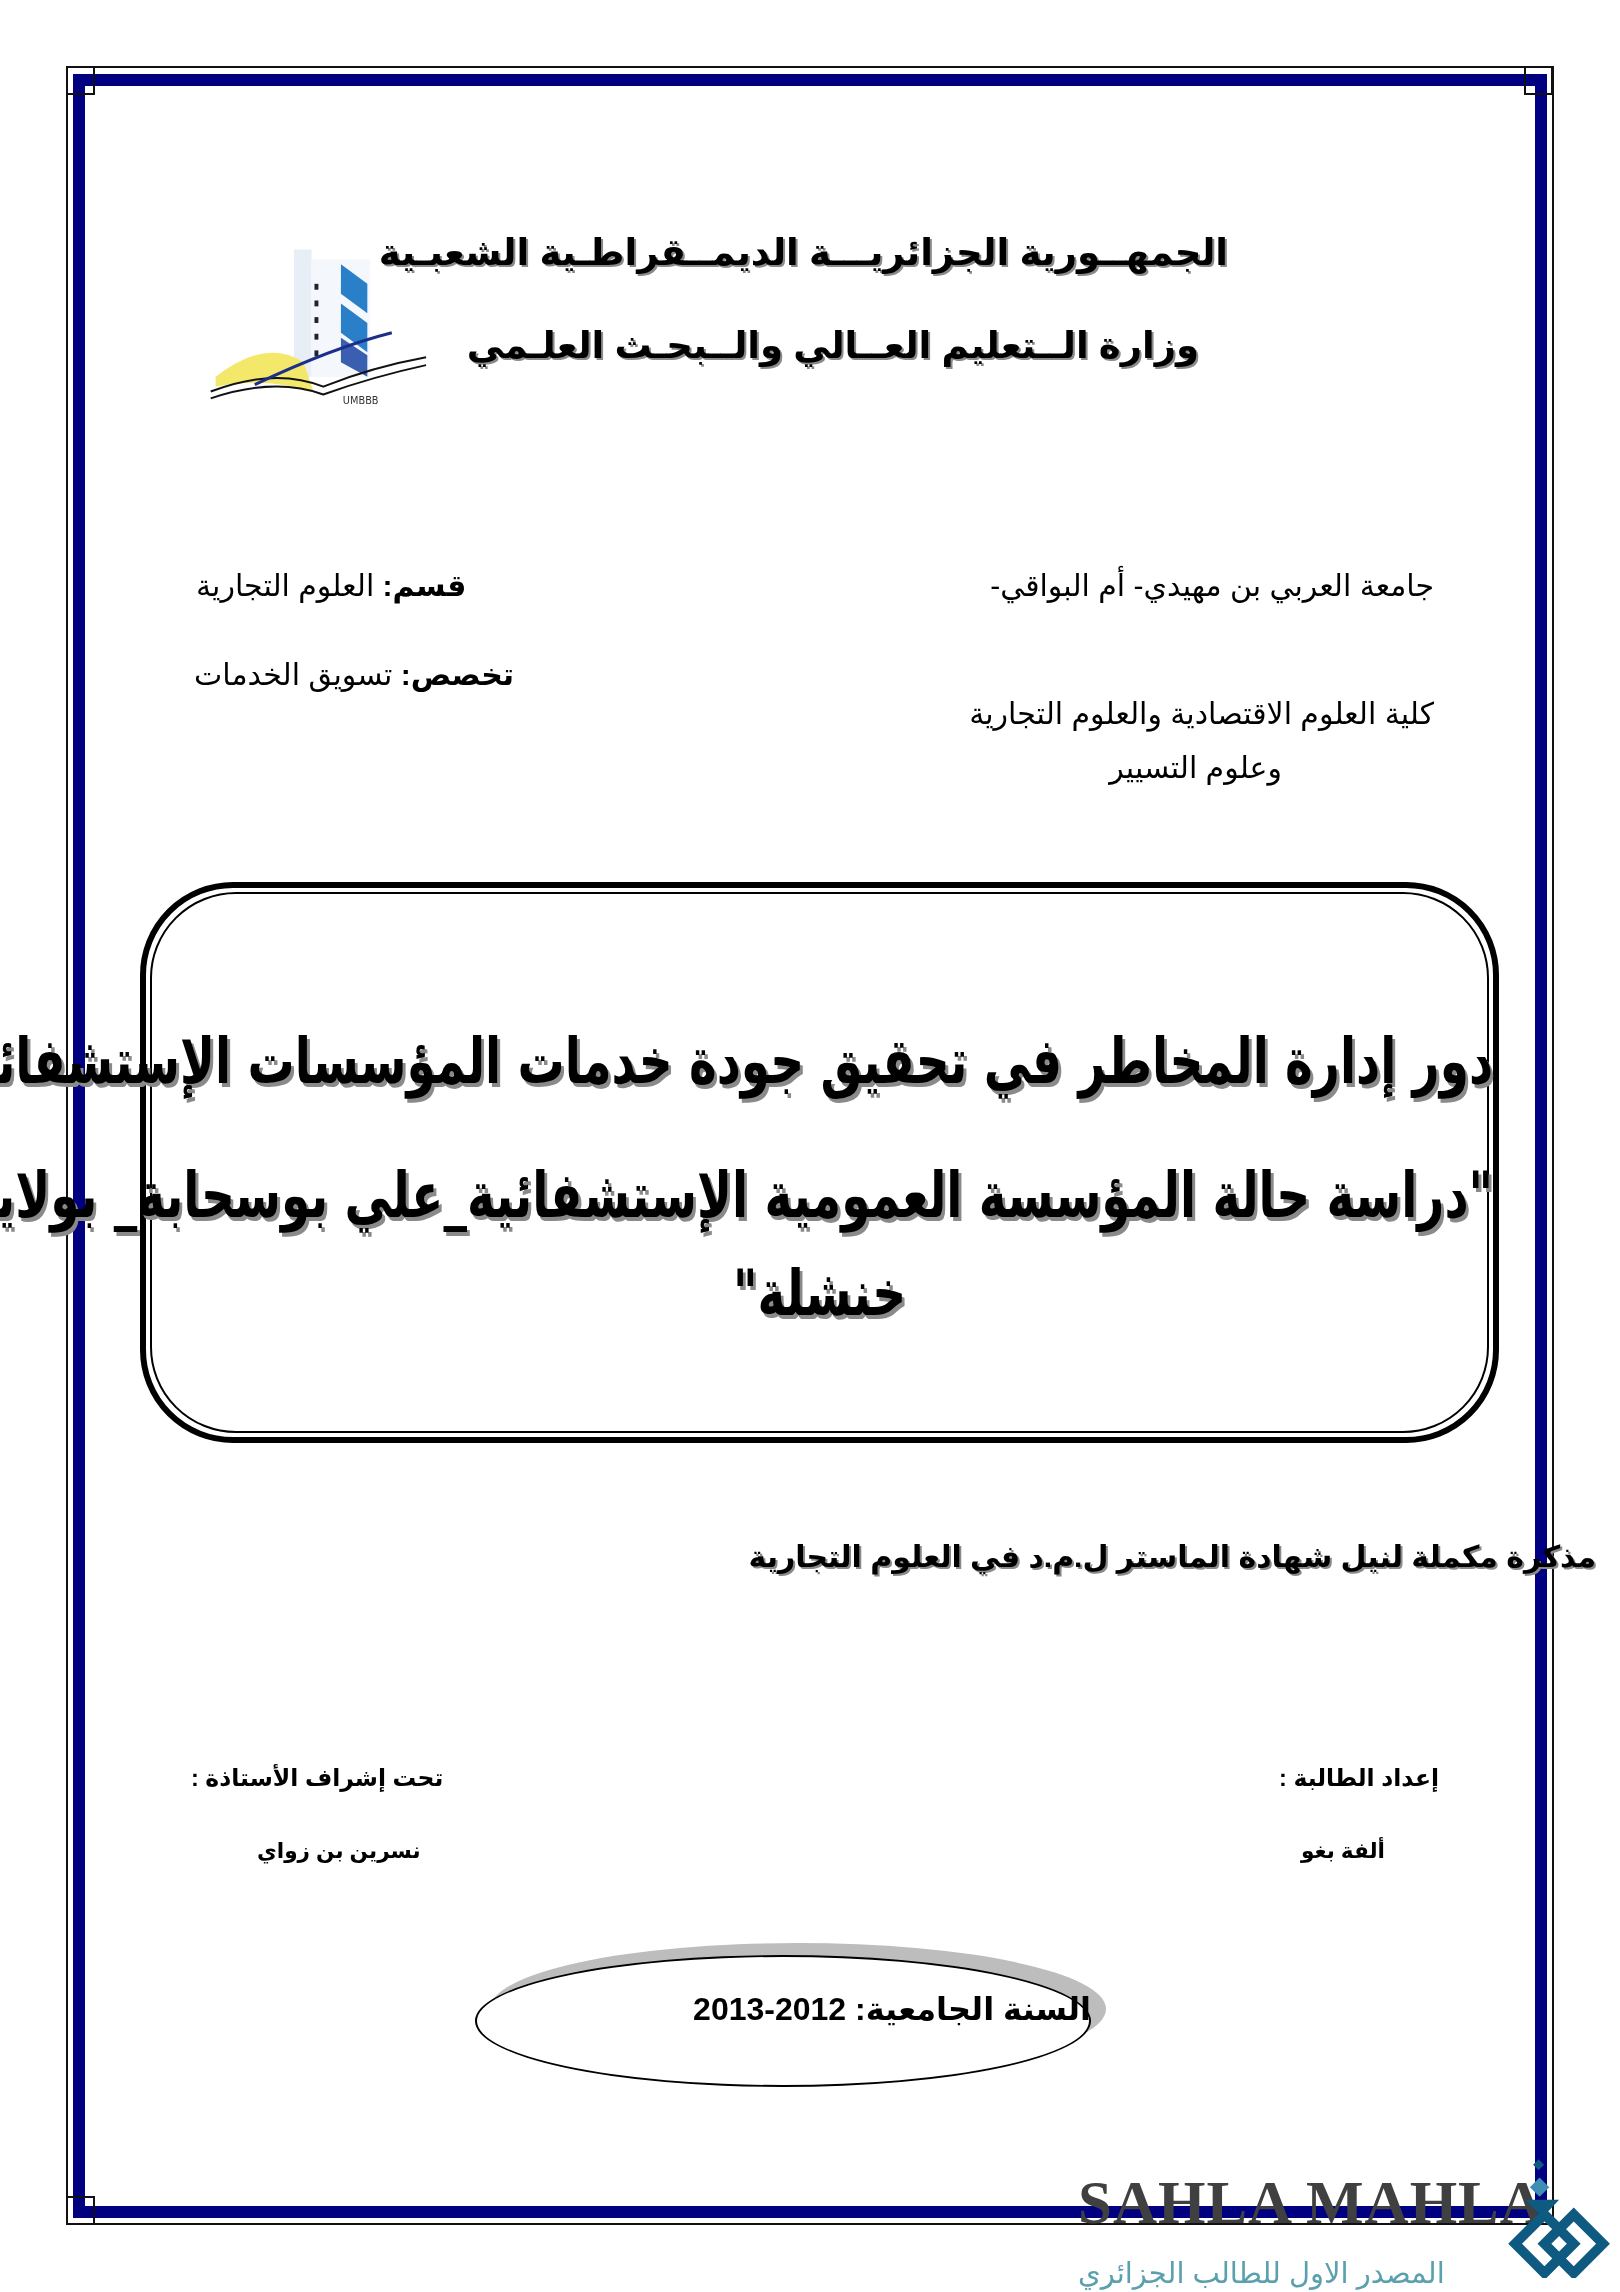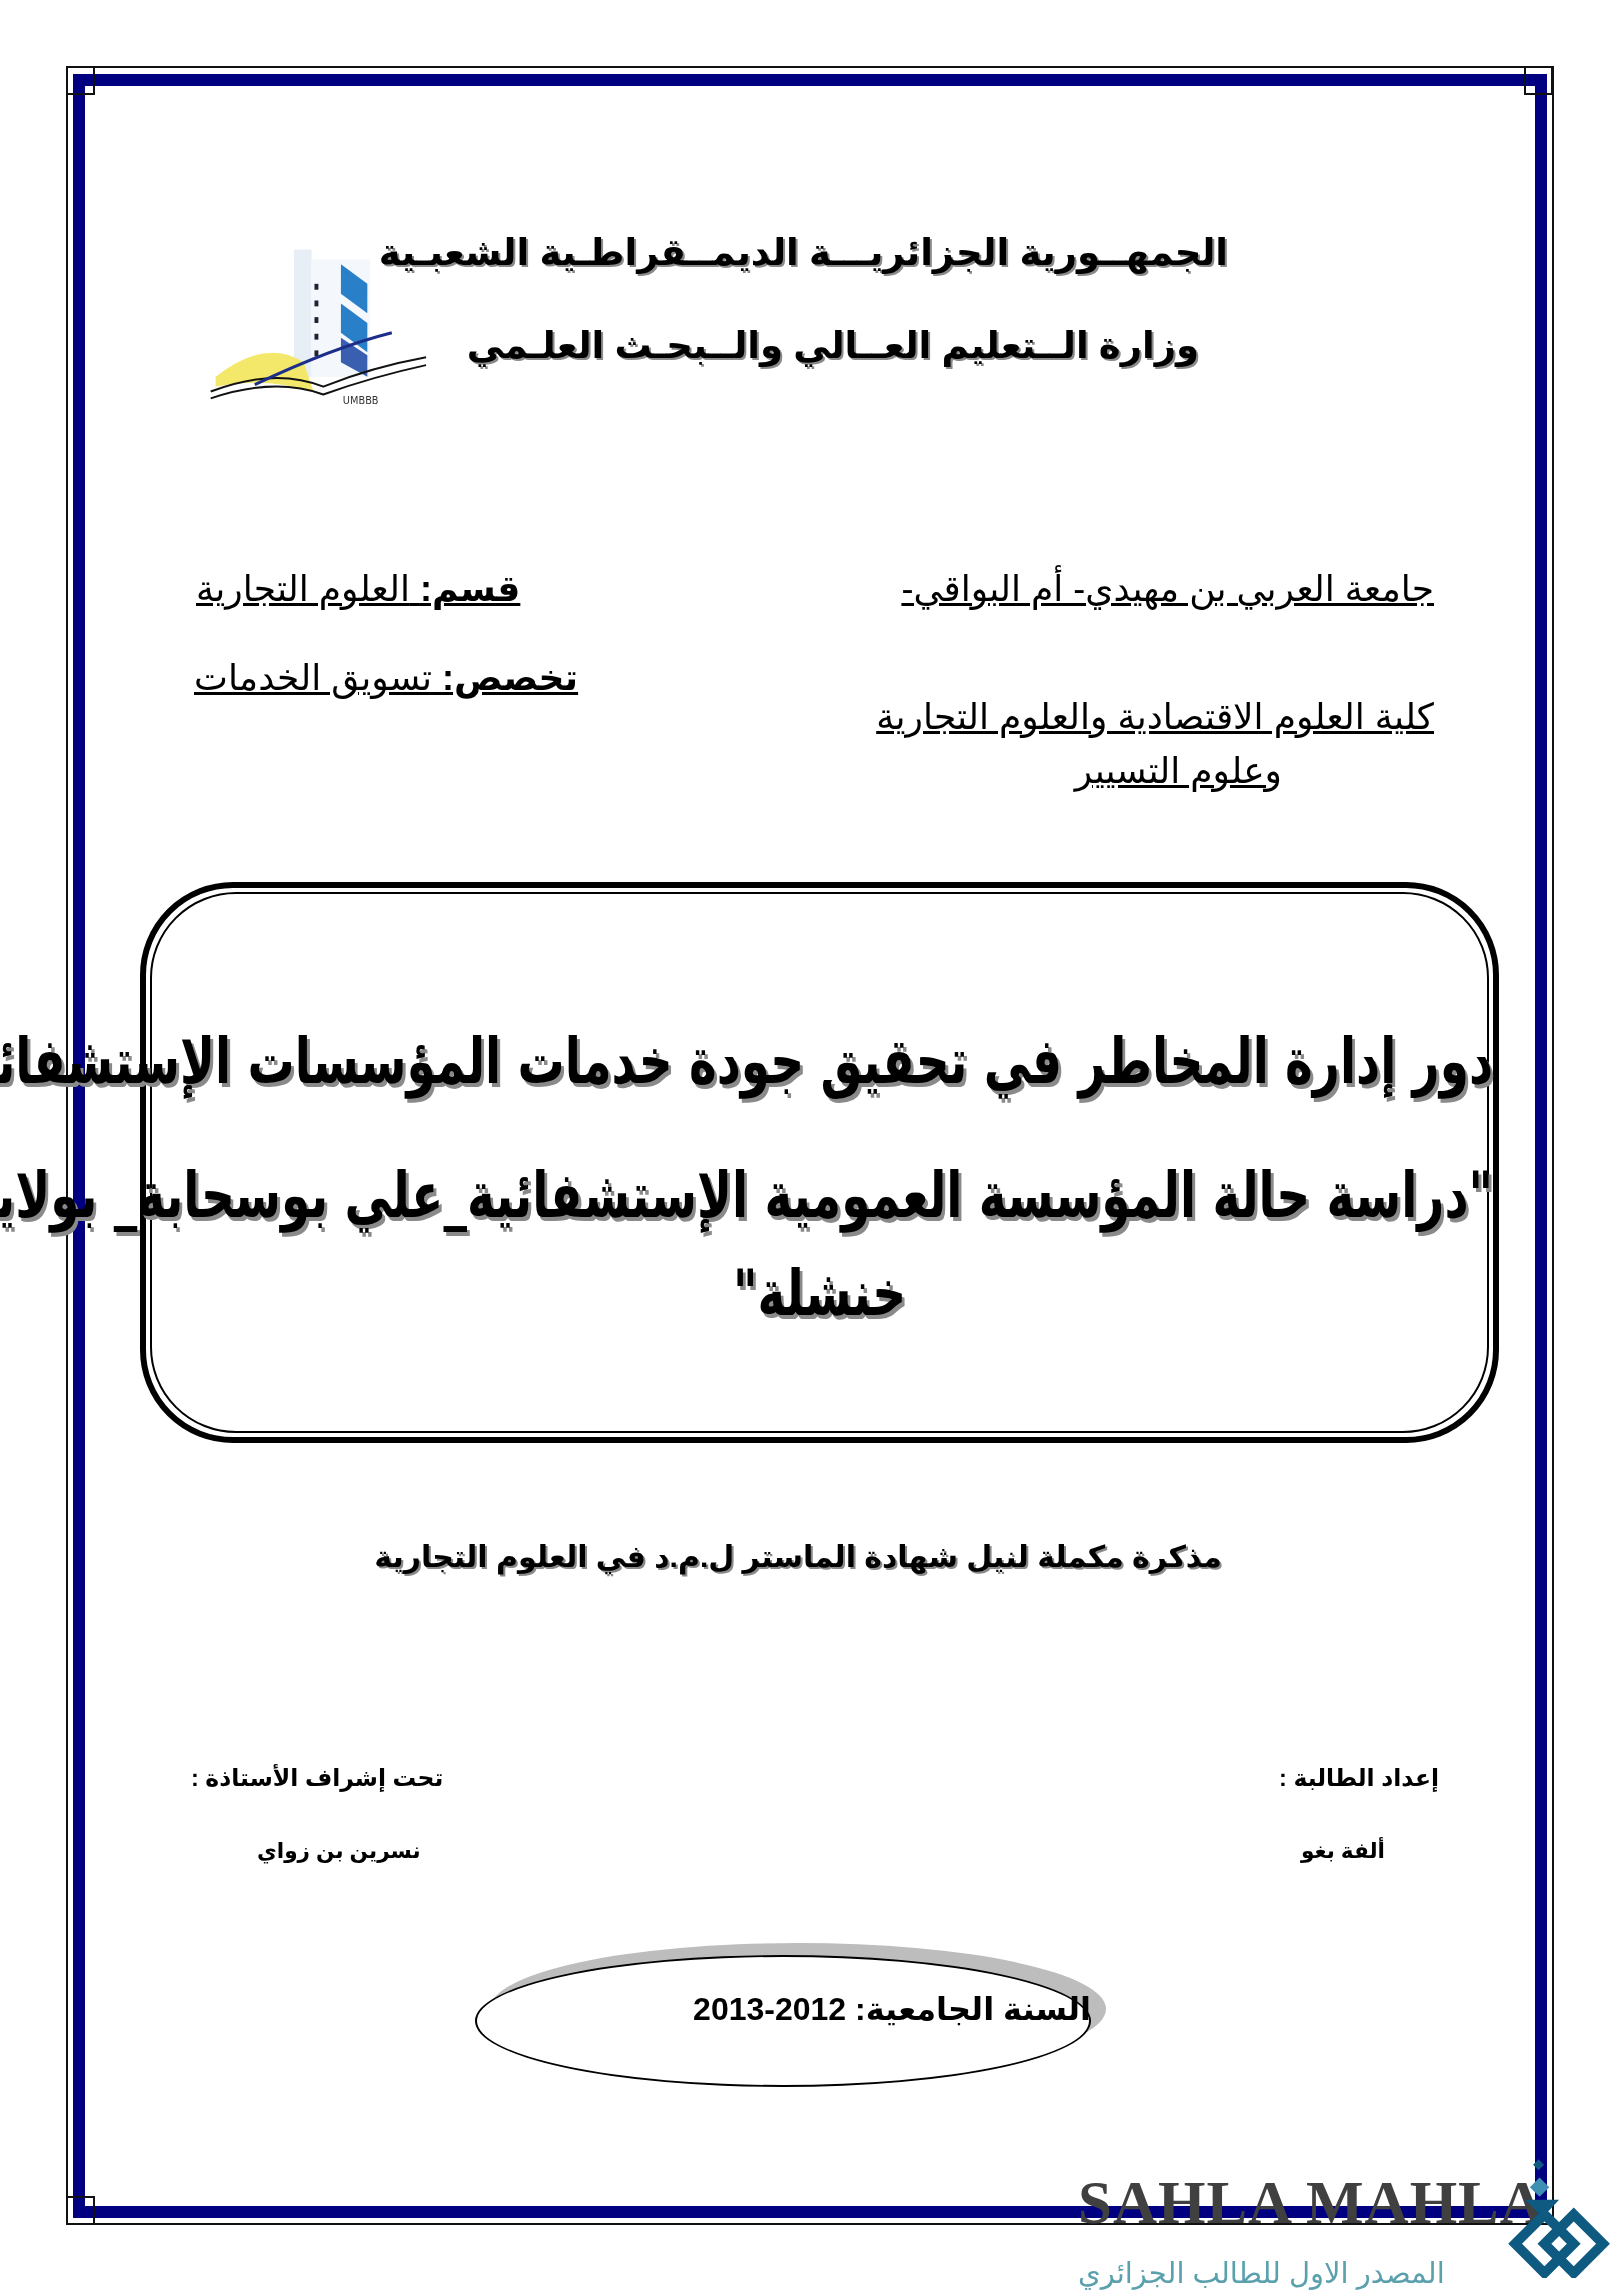--- a/index.html
+++ b/index.html
@@ -12,33 +12,33 @@
                  border: 2px solid #111; box-sizing: border-box; }
   .frame-navy { position: absolute; left: 73px; top: 74px; width: 1474px; height: 2144px;
                 border: 12.7px solid #000080; box-sizing: border-box; }
   .corner-sq { position: absolute; width: 29px; height: 29px; border: 2px solid #111; box-sizing: border-box; }
 
   .rtl { direction: rtl; unicode-bidi: embed; }
 
   .hdr { position: absolute; font-weight: bold; font-size: 37px; white-space: nowrap;
          text-shadow: 2px 2px 0 #8a8a8a; margin-top: 40px; }
 
-  .info { position: absolute; font-size: 36px; white-space: nowrap; text-decoration: underline; }
+  .info { position: absolute; font-size: 30px; white-space: nowrap; }
   .info b { font-weight: bold; }
 
   
   .title-box { position: absolute; left: 140px; top: 882px; width: 1359px; height: 561px;
                border: 6.9px solid #000; border-radius: 93px; box-sizing: border-box; }
   .title-box-inner { position: absolute; left: 3.9px; top: 3.9px; right: 3.9px; bottom: 3.9px;
                border: 2px solid #000; border-radius: 86px; }
   .title-line { position: absolute; width: 100%; text-align: center; font-weight: bold;
                 font-size: 47px; white-space: nowrap; font-family: "DejaVu Sans", sans-serif;
                 text-shadow: 2.9px 2.9px 0 #8a8a8a; transform: scaleY(1.35); }
 
-  .degree { position: absolute; left: 0; width: 1596px; text-align: center; top: 1539px;
+  .degree { position: absolute; left: 0; width: 1596px; top: 1539px;
             font-weight: bold; font-size: 30px; text-shadow: 2px 2px 0 #8a8a8a; }
 
   .label-b { position: absolute; font-weight: bold; font-size: 23.5px; white-space: nowrap; }
   .name-b { position: absolute; font-weight: bold; font-size: 21.6px; white-space: nowrap; }
 
   
   .ellipse-shadow { position: absolute; left: 490px; top: 1943px; width: 616px; height: 132px;
                     border-radius: 50%; background: #bdbdbd; }
   .ellipse { position: absolute; left: 475px; top: 1955px; width: 616px; height: 132px;
              border-radius: 50%; background: #fff; border: 2px solid #000; box-sizing: border-box; }

